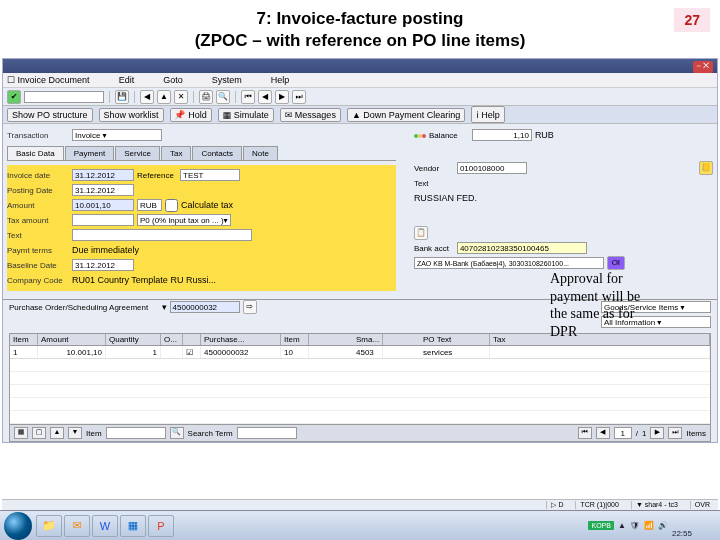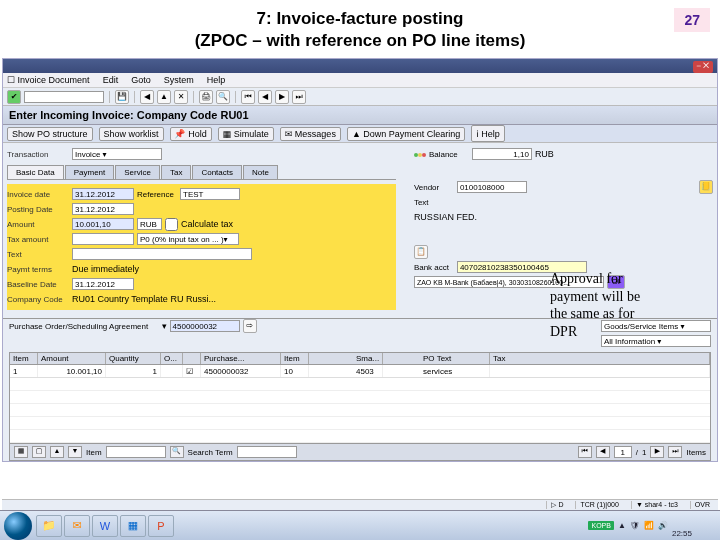--- a/index.html
+++ b/index.html
@@ -1,26 +1,26 @@
 <!DOCTYPE html>
 <html><head>
 <meta charset="utf-8">
 <style>
   * { box-sizing: border-box; margin: 0; padding: 0; }
   body { font-family: Arial, sans-serif; font-size: 9px; width: 720px; height: 540px; background: #fff; position: relative; overflow: hidden; }
   
   .header-area { position: relative; padding: 8px 0 4px 0; }
   .slide-title { text-align: center; font-size: 17px; font-weight: bold; color: #000; line-height: 1.3; }
-  .page-num { position: absolute; top: 8px; right: 10px; background: #fce4ec; color: #4c1d95; font-size: 14px; font-weight: bold; padding: 4px 10px; margin-left: 42px; }
+  .page-num { position: absolute; top: 8px; right: 10px; background: #fce4ec; color: #b91c1c; font-size: 14px; font-weight: bold; padding: 4px 10px; margin-left: 42px; }
   
   .sap-window { border: 1px solid #aac; background: #e8edf5; margin: 2px; font-size: 9px; }
   .sap-titlebar { background: linear-gradient(#4a5d8f, #3a4a7a); height: 14px; display: flex; justify-content: space-between; padding: 0 4px; }
   .sap-close { background: #c44; color: #fff; font-size: 8px; padding: 0 4px; line-height: 10px; border-radius: 2px; margin-top: 2px; }
   
-  .menu-bar { background: #f0f0f5; border-bottom: 1px solid #ccc; padding: 2px 4px; display: flex; gap: 13px; font-size: 9px; }
+  .menu-bar { background: #f0f0f5; border-bottom: 1px solid #ccc; padding: 2px 4px; display: flex; gap: 29px; font-size: 9px; }
   .menu-item { position: relative; }
   
   .toolbar-main { background: #e8edf5; border-bottom: 1px solid #bbb; padding: 2px 4px; display: flex; gap: 3px; align-items: center; height: 18px; }
   .tb-btn { width: 14px; height: 14px; border: 1px solid #aaa; background: #f8f8f8; border-radius: 2px; font-size: 8px; text-align: center; line-height: 12px; }
   .tb-green { background: #6c6; }
   .tb-sep { width: 1px; height: 12px; background: #bbb; margin: 0 2px; }
   
   .screen-title { background: linear-gradient(#d8e0f0, #c8d0e0); font-weight: bold; font-size: 11px; padding: 3px 6px; border-bottom: 1px solid #99a; }
   
   .toolbar-sec { background: #d8e0f0; border-bottom: 1px solid #bbb; padding: 2px 4px; display: flex; gap: 6px; align-items: center; font-size: 9px; height: 18px; }
@@ -121,21 +121,20 @@
     <span class="tb-sep"></span>
     <span class="tb-btn">🖨</span>
     <span class="tb-btn">🔍</span>
     <span class="tb-sep"></span>
     <span class="tb-btn">⏮</span>
     <span class="tb-btn">◀</span>
     <span class="tb-btn">▶</span>
     <span class="tb-btn">⏭</span>
   </div>
 
-  <div class="screen-title">Enter Incoming Invoice: Company Code RU01</div>
 
   <div class="toolbar-sec">
     <span class="sec-btn">Show PO structure</span>
     <span class="sec-btn">Show worklist</span>
     <span class="sec-btn">📌 <span>Hold</span></span>
     <span class="sec-btn">▦ <span>Simulate</span></span>
     <span class="sec-btn">✉ <span>Messages</span></span>
     <span class="sec-btn">▲ <span>Down Payment Clearing</span></span>
     <span class="sec-btn">ℹ <span>Help</span></span>
   </div>
@@ -170,21 +169,21 @@
         <div class="row">
           <span class="lbl">Amount</span>
           <span class="fld fld-blue" style="width:62px">10.001,10</span>
           <span class="fld" style="width:25px">RUB</span>
           <input type="checkbox" style="">
           <span>Calculate tax</span>
         </div>
         <div class="row">
           <span class="lbl">Tax amount</span>
           <span class="fld" style="width:62px"></span>
-          <span class="fld dd" style="width:102px"><span>P0 (0% input tax on ... )</span>▾</span>
+          <span class="fld dd" style="width:94px"><span>P0 (0% input tax on ... )</span>▾</span>
         </div>
         <div class="row">
           <span class="lbl">Text</span>
           <span class="fld" style="width:180px"></span>
         </div>
         <div class="row">
           <span class="lbl">Paymt terms</span>
           <span>Due immediately</span>
         </div>
         <div class="row">

